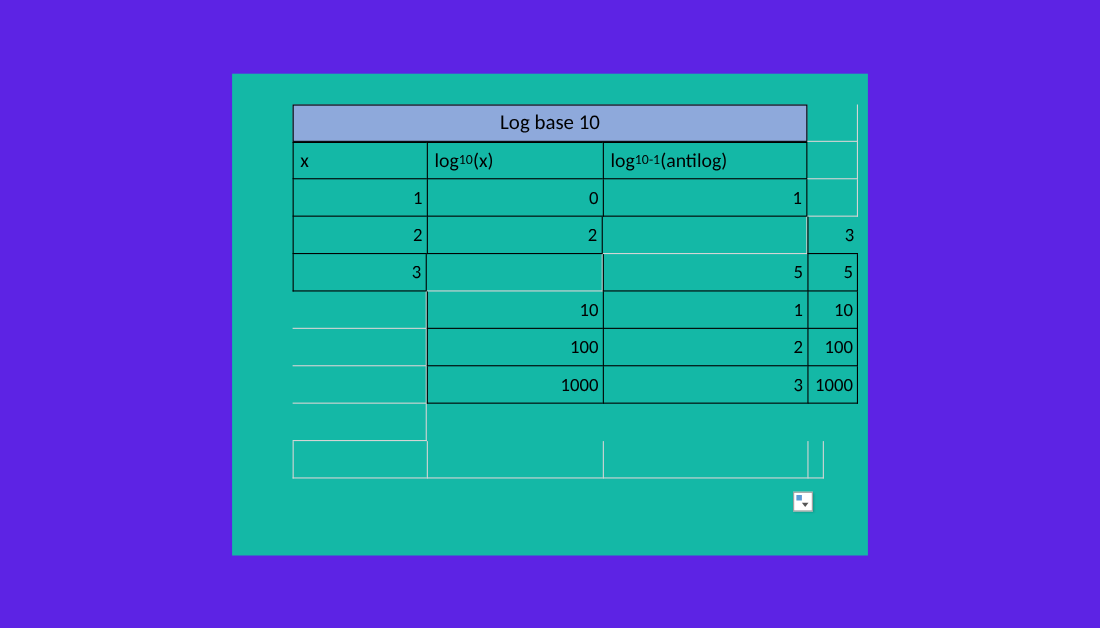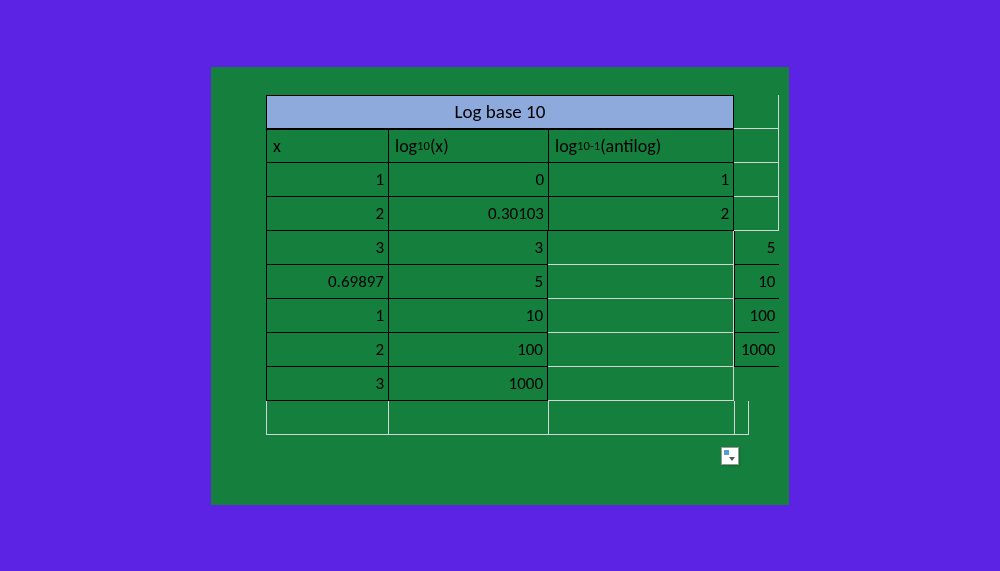--- a/index.html
+++ b/index.html
@@ -10,21 +10,21 @@
     body {
       width: 1000px;
       height: 571px;
       background: #5d23e4;
       display: flex;
       align-items: center;
       justify-content: center;
       font-family: Calibri, Arial, sans-serif;
     }
     .sheet-container {
-      background: #15803d;
+      background: #14b8a6;
       width: 578px;
       height: 438px;
       padding: 28px 40px 28px 55px;
       position: relative;
       text-align: right;
     }
     .spreadsheet {
       width: 100%;
       position: relative;
     }
@@ -164,30 +164,28 @@
           <span> (antilog)</span>
       </div>
       <div class="cell empty-cell"></div>
 
       <div class="cell data-cell col-x">1</div>
       <div class="cell data-cell col-log">0</div>
       <div class="cell data-cell col-antilog">1</div>
       <div class="cell empty-cell"></div>
 
       <div class="cell data-cell col-x">2</div>
-      <div class="cell data-cell col-log">0.30103</div>
       <div class="cell data-cell col-antilog">2</div>
       <div class="cell empty-cell"></div>
 
       <div class="cell data-cell col-x">3</div>
       <div class="cell data-cell col-antilog">3</div>
       <div class="cell empty-cell"></div>
 
       <div class="cell data-cell col-x">5</div>
-      <div class="cell data-cell col-log">0.69897</div>
       <div class="cell data-cell col-antilog">5</div>
       <div class="cell empty-cell"></div>
 
       <div class="cell data-cell col-x">10</div>
       <div class="cell data-cell col-log">1</div>
       <div class="cell data-cell col-antilog">10</div>
       <div class="cell empty-cell"></div>
 
       <div class="cell data-cell col-x">100</div>
       <div class="cell data-cell col-log">2</div>

